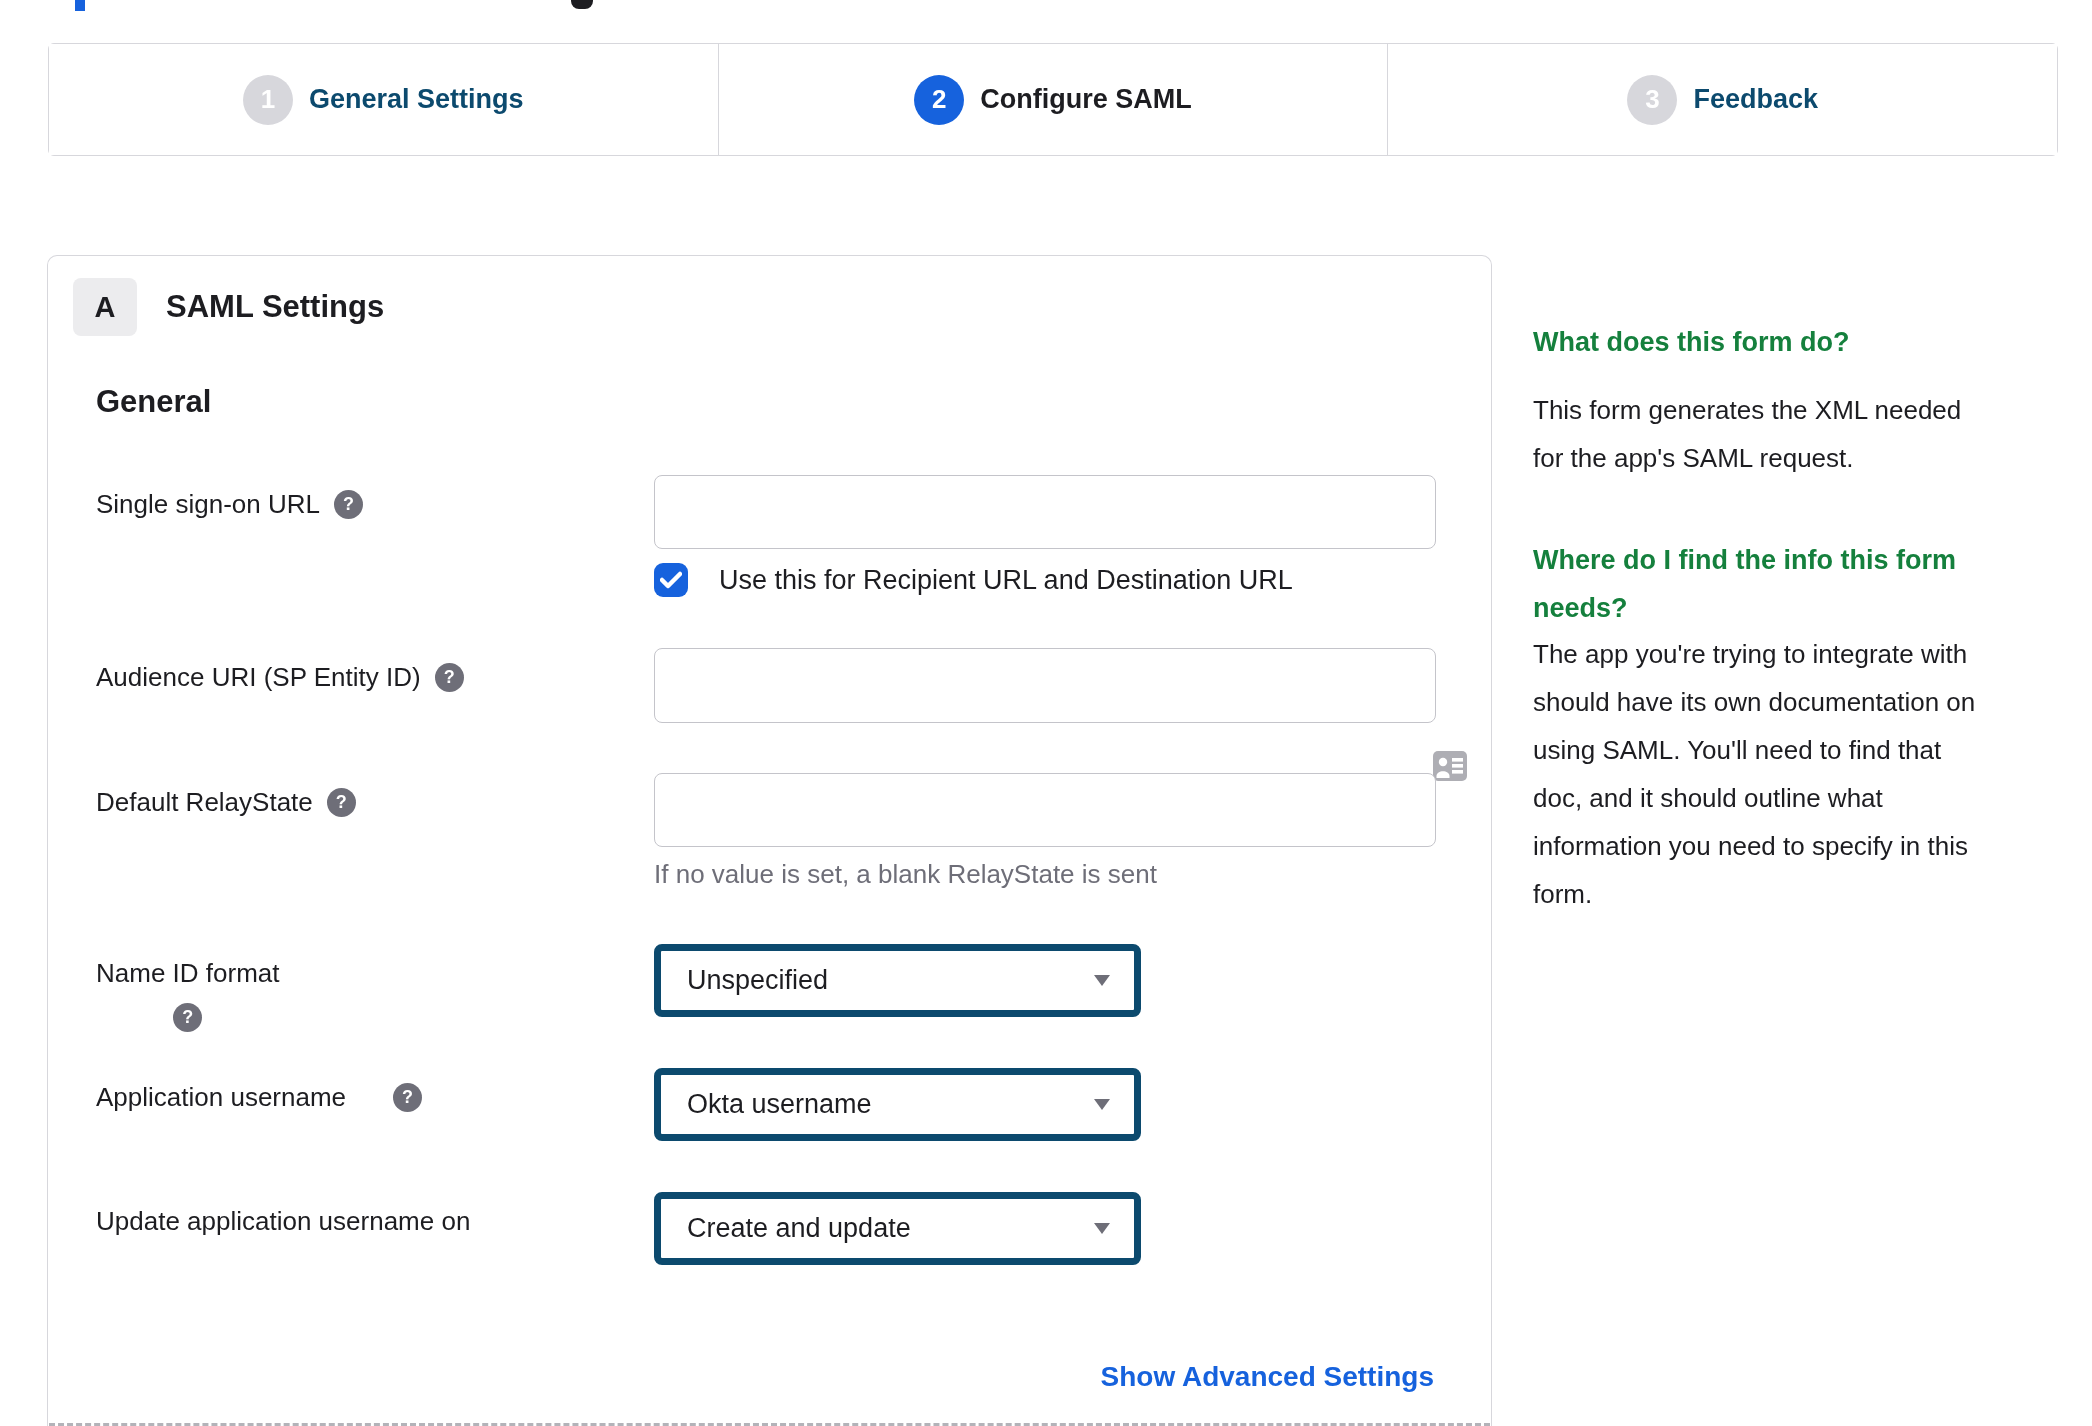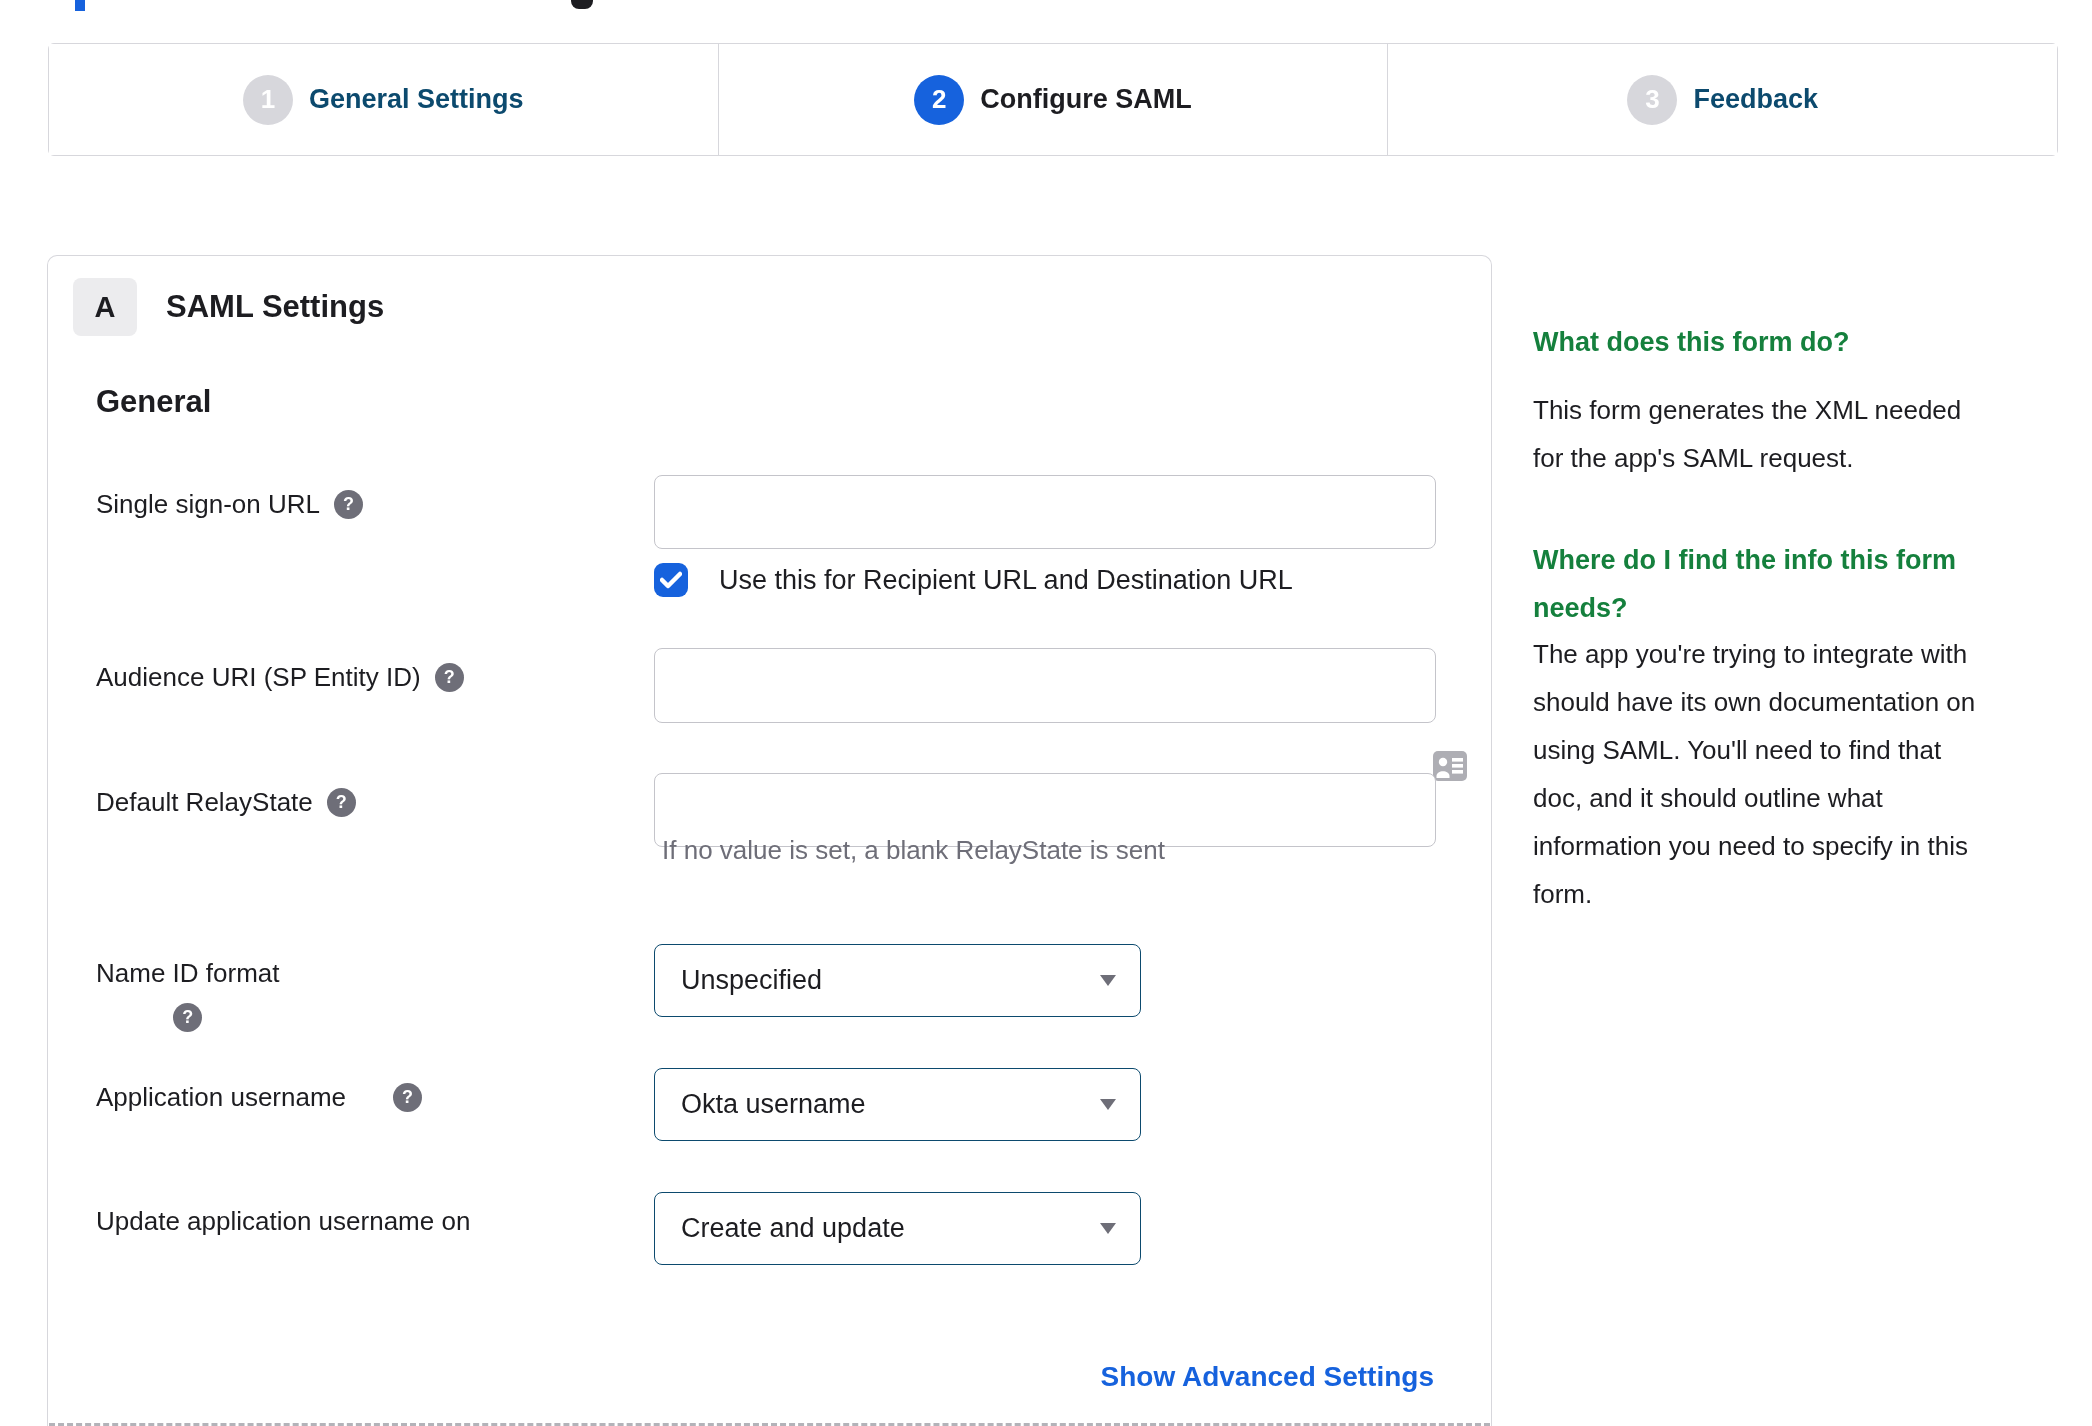--- a/index.html
+++ b/index.html
@@ -83,21 +83,21 @@
   .input-icon {
     position:absolute; width:34px; height:30px; pointer-events:none;
   }
   .helper-text {
     position:absolute; left:606px;
     font-size:26px; color:#6e6e78;
   }
 
   .select-box {
     position:absolute; left:606px; width:487px; height:73px;
-    border:1px solid #0c4a6e; border-radius:8px; background:#fff;
+    border:7px solid #0c4a6e; border-radius:8px; background:#fff;
     display:flex; align-items:center; justify-content:space-between;
     padding:0 24px 0 26px; cursor:pointer;
   }
   .select-value { font-size:27px; color:#1d1d21; }
   .caret-down {
     width:0; height:0;
     border-left:8px solid transparent; border-right:8px solid transparent;
     border-top:11px solid #6e6e78;
   }
 
@@ -189,21 +189,21 @@
       <span>Audience URI (SP Entity ID)</span>
       <span class="help-icon">?</span>
     </div>
     <input class="text-input" style="top: 392px; height: 75px;" type="text" value="">
 
     <div class="field-label" style="top:531px;">
       <span>Default RelayState</span>
       <span class="help-icon">?</span>
     </div>
     <input class="text-input" style="top: 517px;" type="text" value="">
-    <div class="helper-text" style="top:579px;margin-left:8px;">If no value is set, a blank RelayState is sent</div>
+    <div class="helper-text" style="top:603px;">If no value is set, a blank RelayState is sent</div>
 
     <div class="field-label" style="top:702px;flex-direction:column;">
       <span>Name ID format</span>
       <span class="help-icon">?</span>
     </div>
     <div class="select-box" style="top:688px;">
       <span class="select-value">Unspecified</span>
       <span class="caret-down"></span>
     </div>
 

